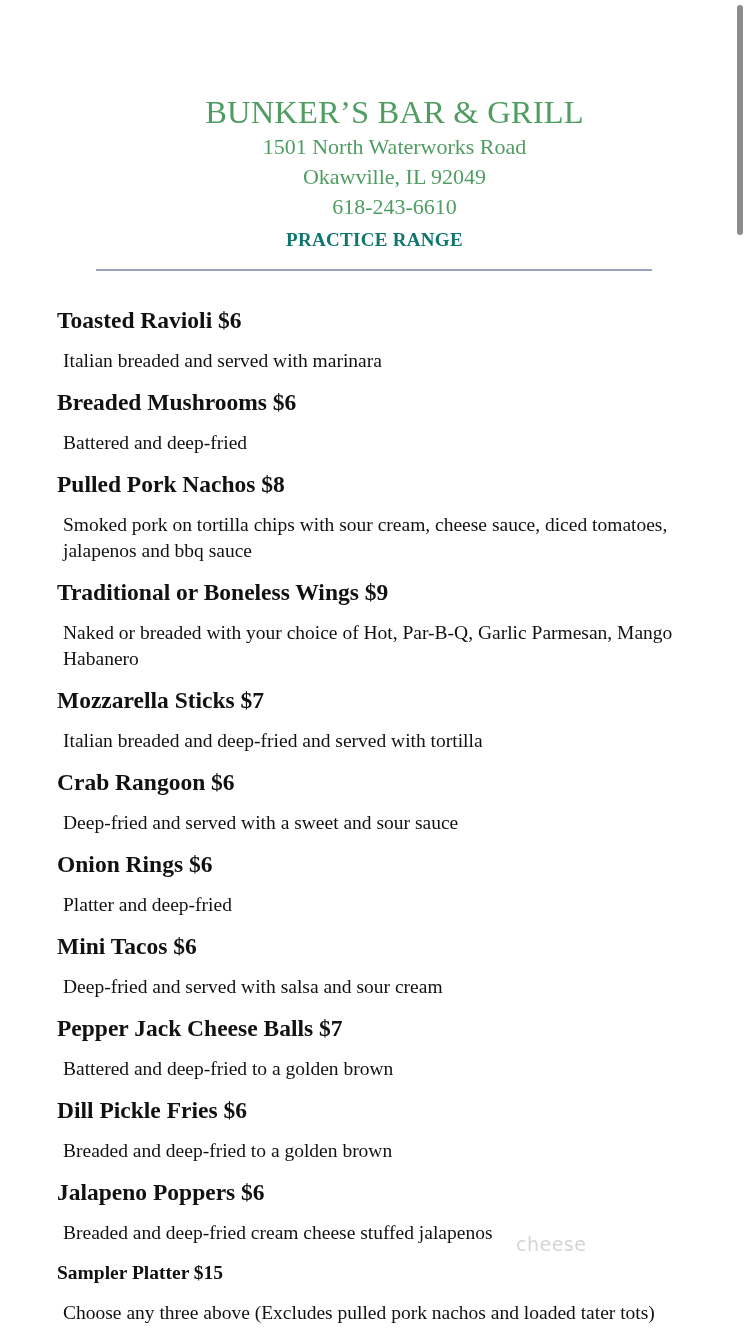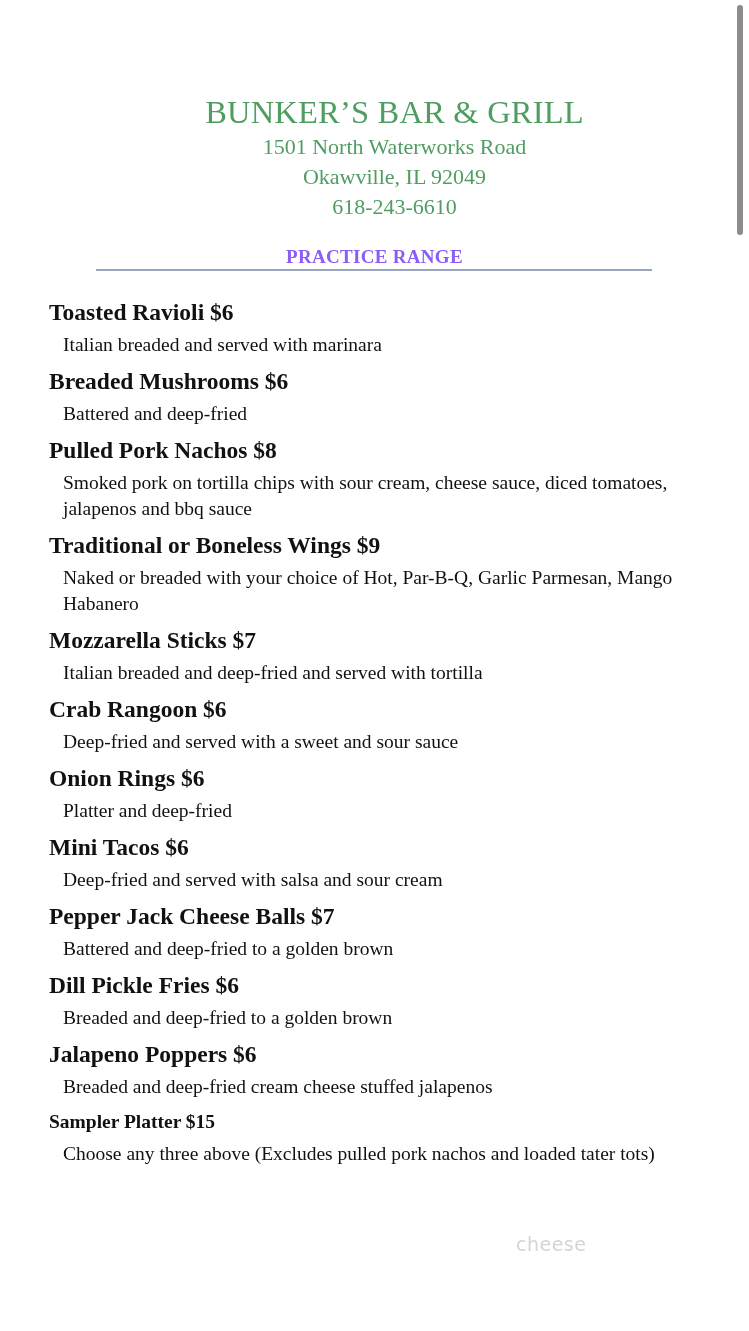--- a/index.html
+++ b/index.html
@@ -29,47 +29,47 @@
       line-height: 40px;
       letter-spacing: 0.2px;
     }
     .addr {
       font-size: 22px;
       line-height: 30px;
     }
     .section-title {
       position: absolute;
       left: 0;
-      top: 246px;
+      top: 229px;
       width: 749px;
       text-align: center;
       font-size: 19px;
       font-weight: bold;
-      color: #8b5cf6;
+      color: #0f766e;
       letter-spacing: 0.3px;
     }
     .divider {
       position: absolute;
       left: 96px;
       top: 269px;
       width: 556px;
       height: 2px;
       background: #98a4c0;
     }
     .menu {
       position: absolute;
       left: 45px;
       top: 292px;
       width: 640px;
     }
     .item-name {
       font-weight: bold;
       font-size: 23.5px;
       line-height: 32px;
-      margin: 4px;
+      margin: 12px;
       white-space: nowrap;
     }
     .item-name.small {
       font-size: 19.5px;
       line-height: 30px;
     }
     .item-desc {
       font-size: 19.5px;
       line-height: 26px;
       margin: 4px 0 7px 18px;

